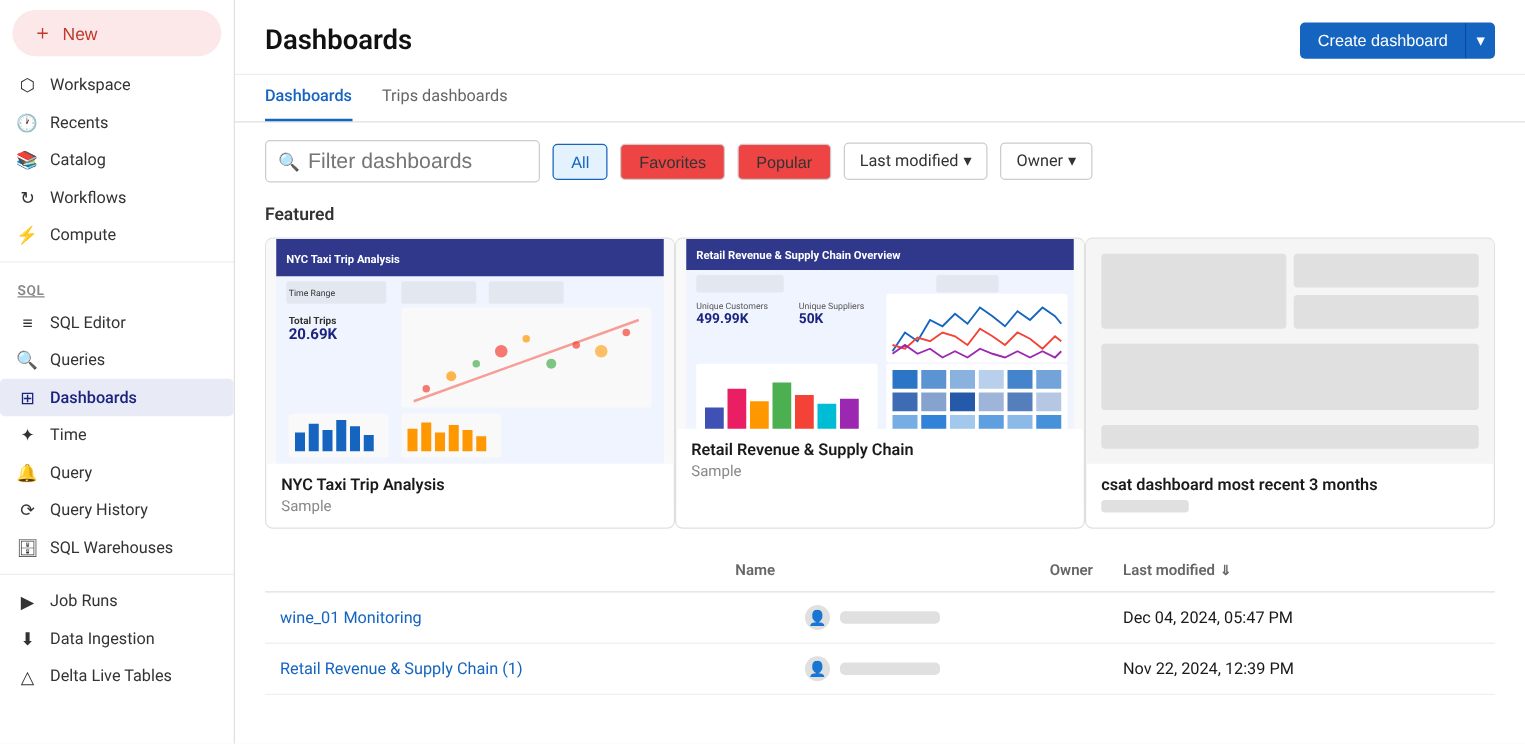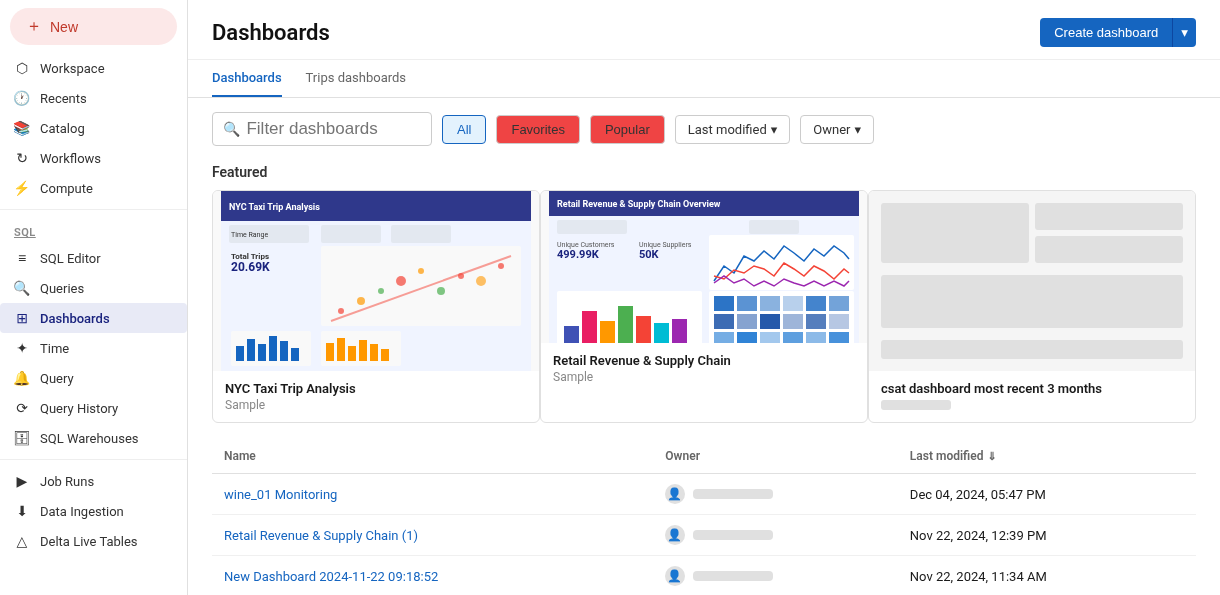--- a/index.html
+++ b/index.html
@@ -44,21 +44,21 @@
     .featured-grid { display: grid; grid-template-columns: 1fr 1fr 1fr; padding: 0 24px 16px; }
     .featured-card { border: 1px solid #e0e0e0; border-radius: 6px; overflow: hidden; cursor: pointer; background: #fff; }
     .card-thumbnail { height: 180px; overflow: hidden; position: relative; background: #f9f9f9; }
     .card-info { padding: 10px 12px; }
     .card-title { font-size: 13px; font-weight: 600; color: #1a1a1a; }
     .card-subtitle { font-size: 12px; color: #888; margin-top: 2px; }
 
     
     .table-section { padding: 0 24px; }
     .data-table { width: 100%; border-collapse: collapse; }
-    .data-table th { text-align: left; padding: 10px 12px; font-size: 12px; color: #666; font-weight: 600; border-bottom: 1px solid #e0e0e0; }
+    .data-table th { text-align: right; padding: 10px 12px; font-size: 12px; color: #666; font-weight: 600; border-bottom: 1px solid #e0e0e0; }
     .data-table td { padding: 10px 12px; border-bottom: 1px solid #f0f0f0; font-size: 13px; }
     .link-cell { color: #1565c0; cursor: pointer; text-decoration: none; }
     .owner-cell { display: flex; align-items: center; gap: 8px; }
     .owner-icon { width: 20px; height: 20px; border-radius: 50%; background: #e0e0e0; display: flex; align-items: center; justify-content: center; font-size: 12px; color: #888; flex-shrink: 0; }
     .owner-placeholder { width: 80px; height: 10px; background: #e0e0e0; border-radius: 4px; }
     .sort-icon { margin-left: 4px; font-size: 11px; }
     .th-sort { display: flex; align-items: center; cursor: pointer; }
     .csat-thumb { background: #f5f5f5; display: flex; flex-direction: column; gap: 6px; padding: 12px; }
     .csat-row { display: flex; gap: 6px; }
     .csat-box { background: #e0e0e0; border-radius: 3px; flex: 1; height: 60px; }
@@ -346,28 +346,16 @@
             <a class="link-cell">Retail Revenue &amp; Supply Chain (1)</a>
           </td>
           <td>
             <div class="owner-cell">
               <div class="owner-icon">👤</div>
               <div class="owner-placeholder"></div>
             </div>
           </td>
           <td>Nov 22, 2024, 12:39 PM</td>
         </tr>
-        <tr class="table-row">
-          <td>
-            <a class="link-cell">New Dashboard 2024-11-22 09:18:52</a>
-          </td>
-          <td>
-            <div class="owner-cell">
-              <div class="owner-icon">👤</div>
-              <div class="owner-placeholder"></div>
-            </div>
-          </td>
-          <td>Nov 22, 2024, 11:34 AM</td>
-        </tr>
       </tbody>
     </table>
   </div>
 </main>
 
 </body></html>

